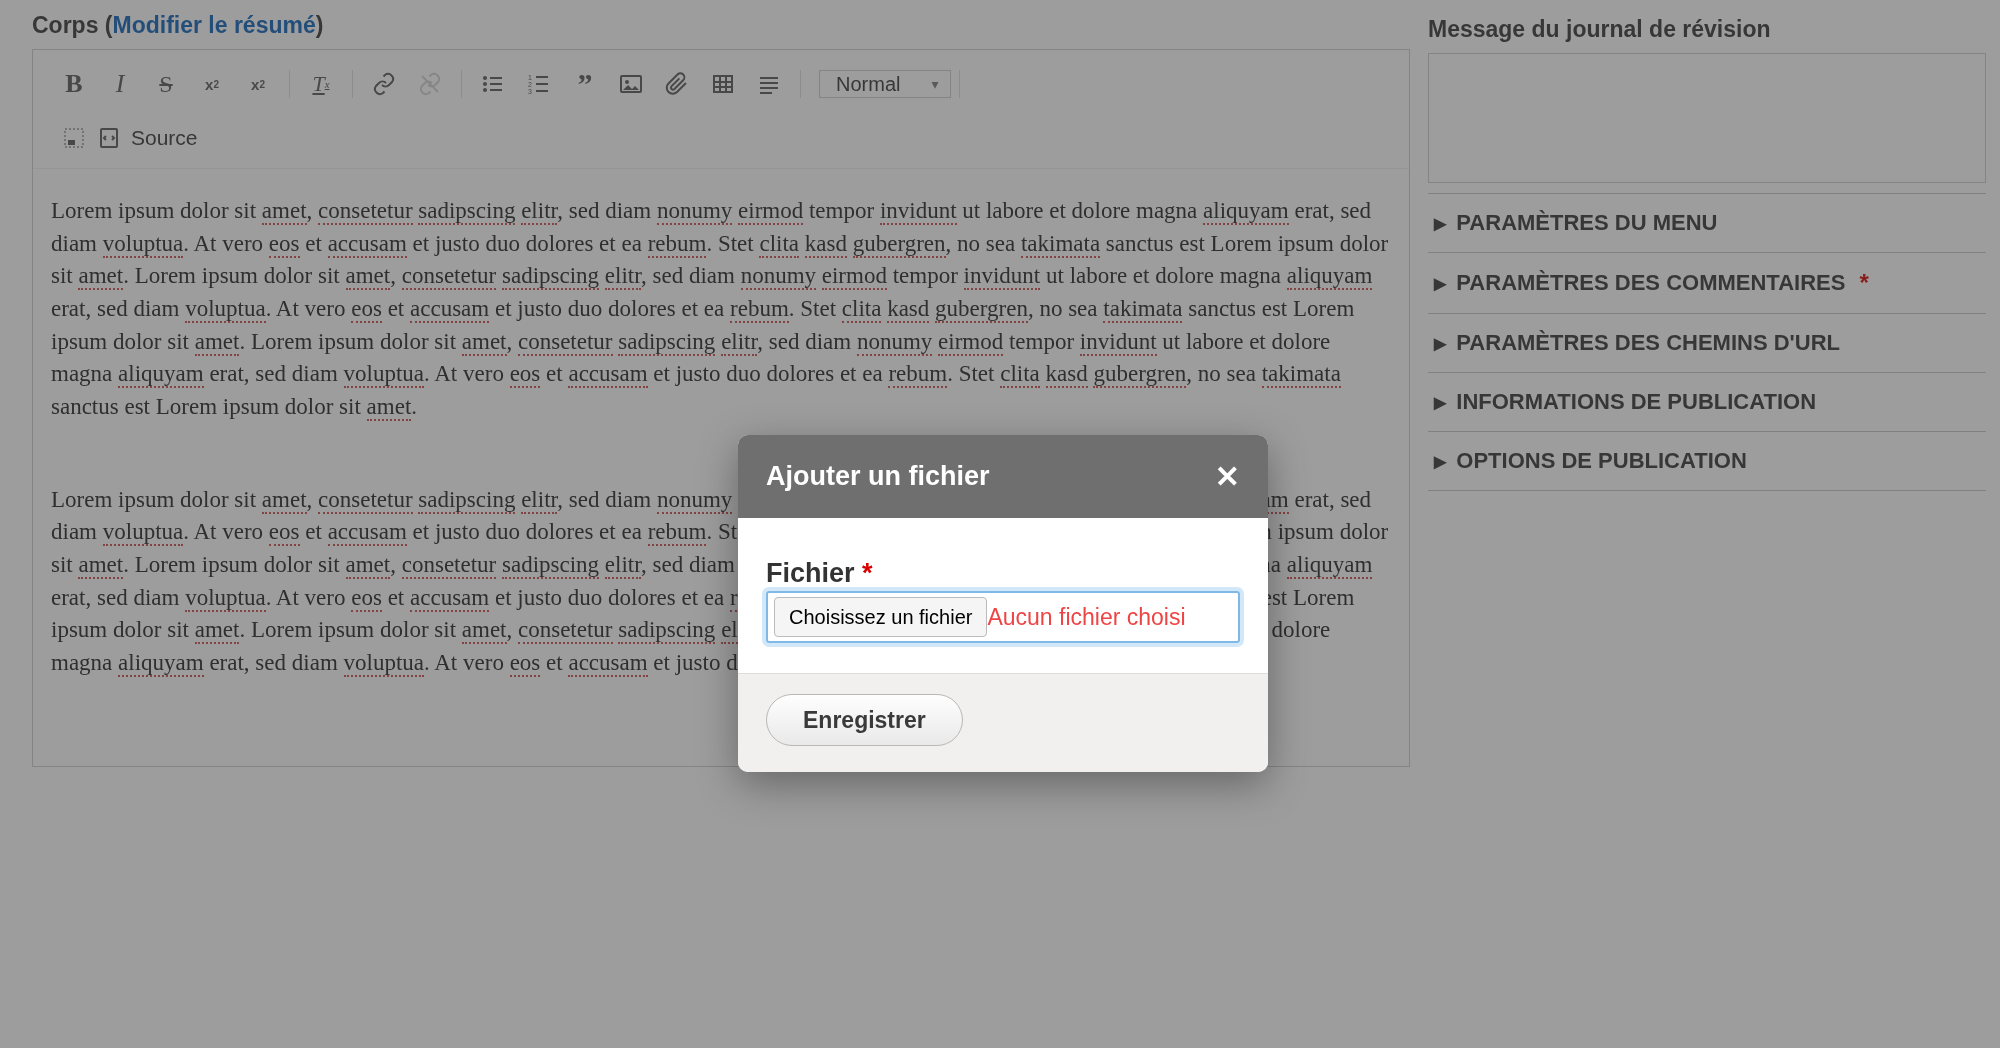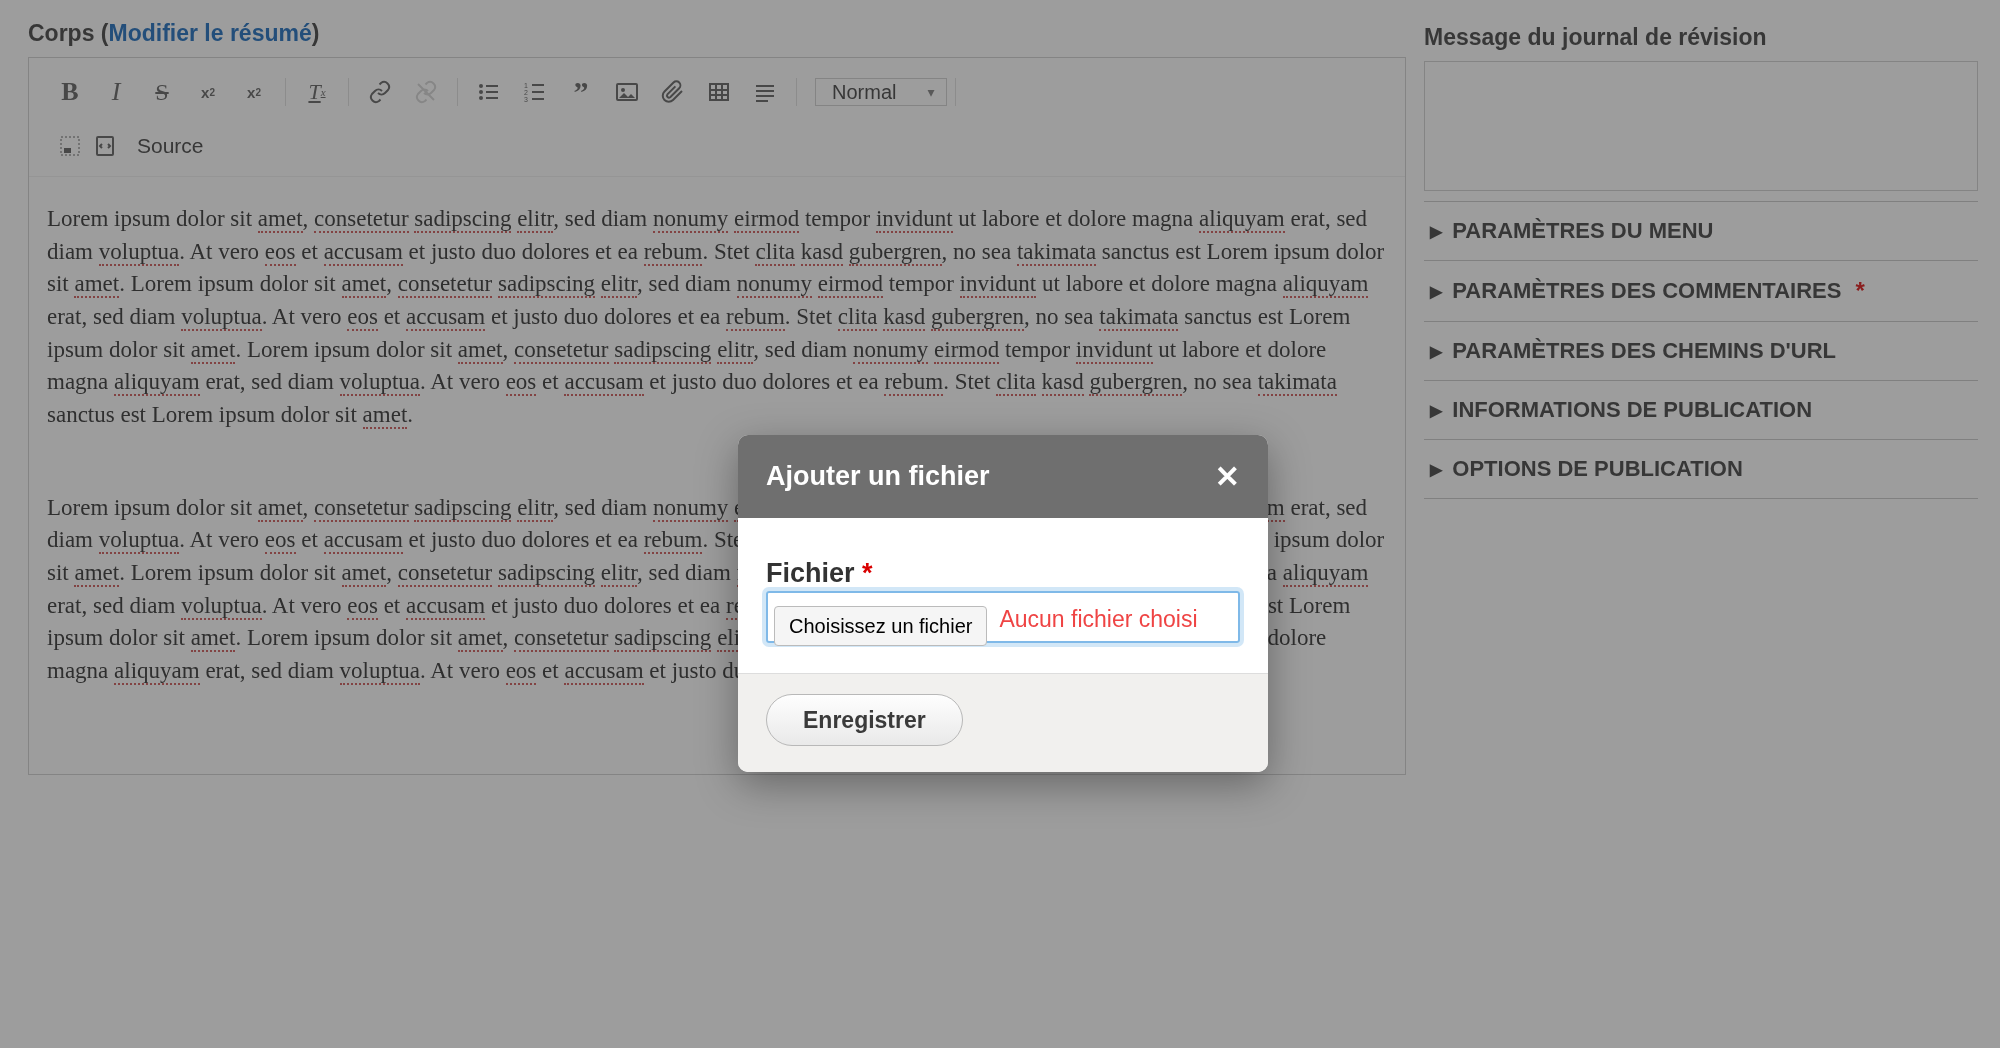--- a/index.html
+++ b/index.html
@@ -9,22 +9,23 @@
     width: 2000px;
     height: 1048px;
     font-family: "Lucida Grande", "Helvetica Neue", Arial, sans-serif;
     background: #fff;
     overflow: hidden;
     position: relative;
   }
   
   .page {
     display: flex;
-    padding: 16px;
+    padding: 8px;
     height: 100%;
+    margin-left: 12px;
   }
   .col-main {
     width: 1390px;
     padding: 0 0 0 12px;
   }
   .col-side {
     flex: 1;
     padding: 0 6px 0 18px;
   }
 
@@ -83,21 +84,21 @@
   .tb-format::after {
     content: "▾";
     position: absolute;
     right: 12px;
     font-size: 14px;
     color: #777;
   }
   .tb-source-btn {
     display: inline-flex;
     align-items: center;
-    gap: 20px;
+    gap: 10px;
     font-size: 21px;
     color: #333;
   }
 
   .editor-content {
     padding: 26px 18px;
     font-family: Georgia, serif;
     font-size: 23px;
     line-height: 1.42;
     color: #222;
@@ -187,23 +188,22 @@
     color: #333;
     margin-bottom: 2px;
   }
   .fld-label .req { color: #d90000; }
   .file-picker {
     border: 2px solid #7fb9e8;
     border-radius: 3px;
     box-shadow: 0 0 0 4px rgba(127,185,232,0.35);
     height: 52px;
     display: flex;
-    align-items: flex-start;
+    align-items: center;
     padding: 13px 6px;
-    gap: 12px;
   }
   .file-choose-btn {
     border: 1px solid #bbb;
     background: #f5f5f5;
     border-radius: 4px;
     height: 40px;
     padding: 0 14px;
     font-size: 20px;
     display: inline-flex;
     align-items: center;

